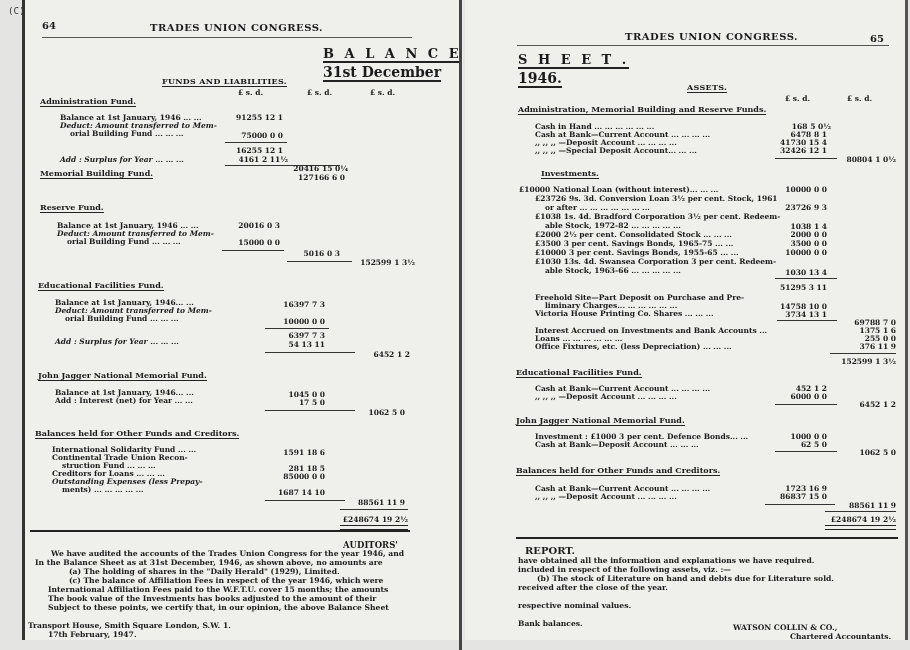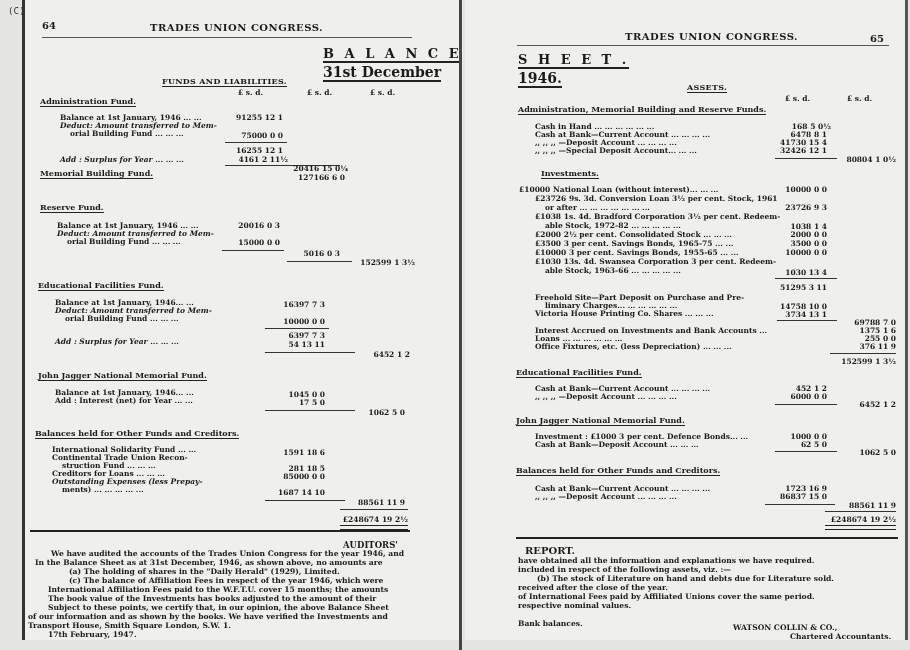--- a/index.html
+++ b/index.html
@@ -112,21 +112,20 @@
     <div class="thick" style="left:5px;top:530px;width:380px;"></div>
     <div class="colhead" style="left:318px;top:540px;font-size:8.5px;">AUDITORS'</div>
 
     <div class="para" style="left:26px;top:549px;">We have audited the accounts of the Trades Union Congress for the year 1946, and</div>
     <div class="para" style="left:10px;top:558px;">In the Balance Sheet as at 31st December, 1946, as shown above, no amounts are</div>
     <div class="para" style="left:44px;top:567px;">(a) The holding of shares in the "Daily Herald" (1929), Limited.</div>
     <div class="para" style="left:44px;top:576px;">(c) The balance of Affiliation Fees in respect of the year 1946, which were</div>
     <div class="para" style="left:23px;top:585px;">International Affiliation Fees paid to the W.F.T.U. cover 15 months; the amounts</div>
     <div class="para" style="left:23px;top:594px;">The book value of the Investments has books adjusted to the amount of their</div>
     <div class="para" style="left:23px;top:603px;">Subject to these points, we certify that, in our opinion, the above Balance Sheet</div>
-    <div class="para" style="left:3px;top:612px;">of our information and as shown by the books.  We have verified the Investments and</div>
     <div class="para" style="left:3px;top:621px;">Transport House, Smith Square  London, S.W. 1.</div>
     <div class="para" style="left:23px;top:630px;">17th February, 1947.</div>
   </div>
 
   <div class="gutter"></div>
 
   <div class="page right">
     <div class="runhead" style="left:160px;top:31px;">TRADES UNION CONGRESS.</div>
     <div class="pageno" style="left:405px;top:33px;">65</div>
     <div class="rule" style="left:52px;top:45px;width:372px;"></div>
@@ -213,20 +212,19 @@
     <div class="num" style="left:356px;top:515px;width:75px;">£248674 19  2½</div>
     <div class="dbl" style="left:360px;top:525px;width:71px;"></div>
 
     <div class="thick" style="left:51px;top:537px;width:382px;"></div>
     <div class="colhead" style="left:60px;top:545px;font-size:10px;">REPORT.</div>
 
     <div class="para" style="left:53px;top:556px;">have obtained all the information and explanations we have required.</div>
     <div class="para" style="left:53px;top:565px;">included in respect of the following assets, viz. :—</div>
     <div class="para" style="left:72px;top:574px;">(b) The stock of Literature on hand and debts due for Literature sold.</div>
     <div class="para" style="left:53px;top:583px;">received after the close of the year.</div>
-    <div class="para" style="left:53px;top:592px;">of International Fees paid by Affiliated Unions cover the same period.</div>
     <div class="para" style="left:53px;top:601px;">respective nominal values.</div>
     <div class="para" style="left:53px;top:646px;margin-top:24px;">shows correctly the position of affairs as at 31st December, 1946, according to the best</div>
     <div class="para" style="left:53px;top:619px;">Bank balances.</div>
     <div class="para" style="left:268px;top:623px;">WATSON COLLIN &amp; CO.,</div>
     <div class="para" style="left:325px;top:632px;">Chartered Accountants.</div>
   </div>
 </div>
 
 </body></html>

